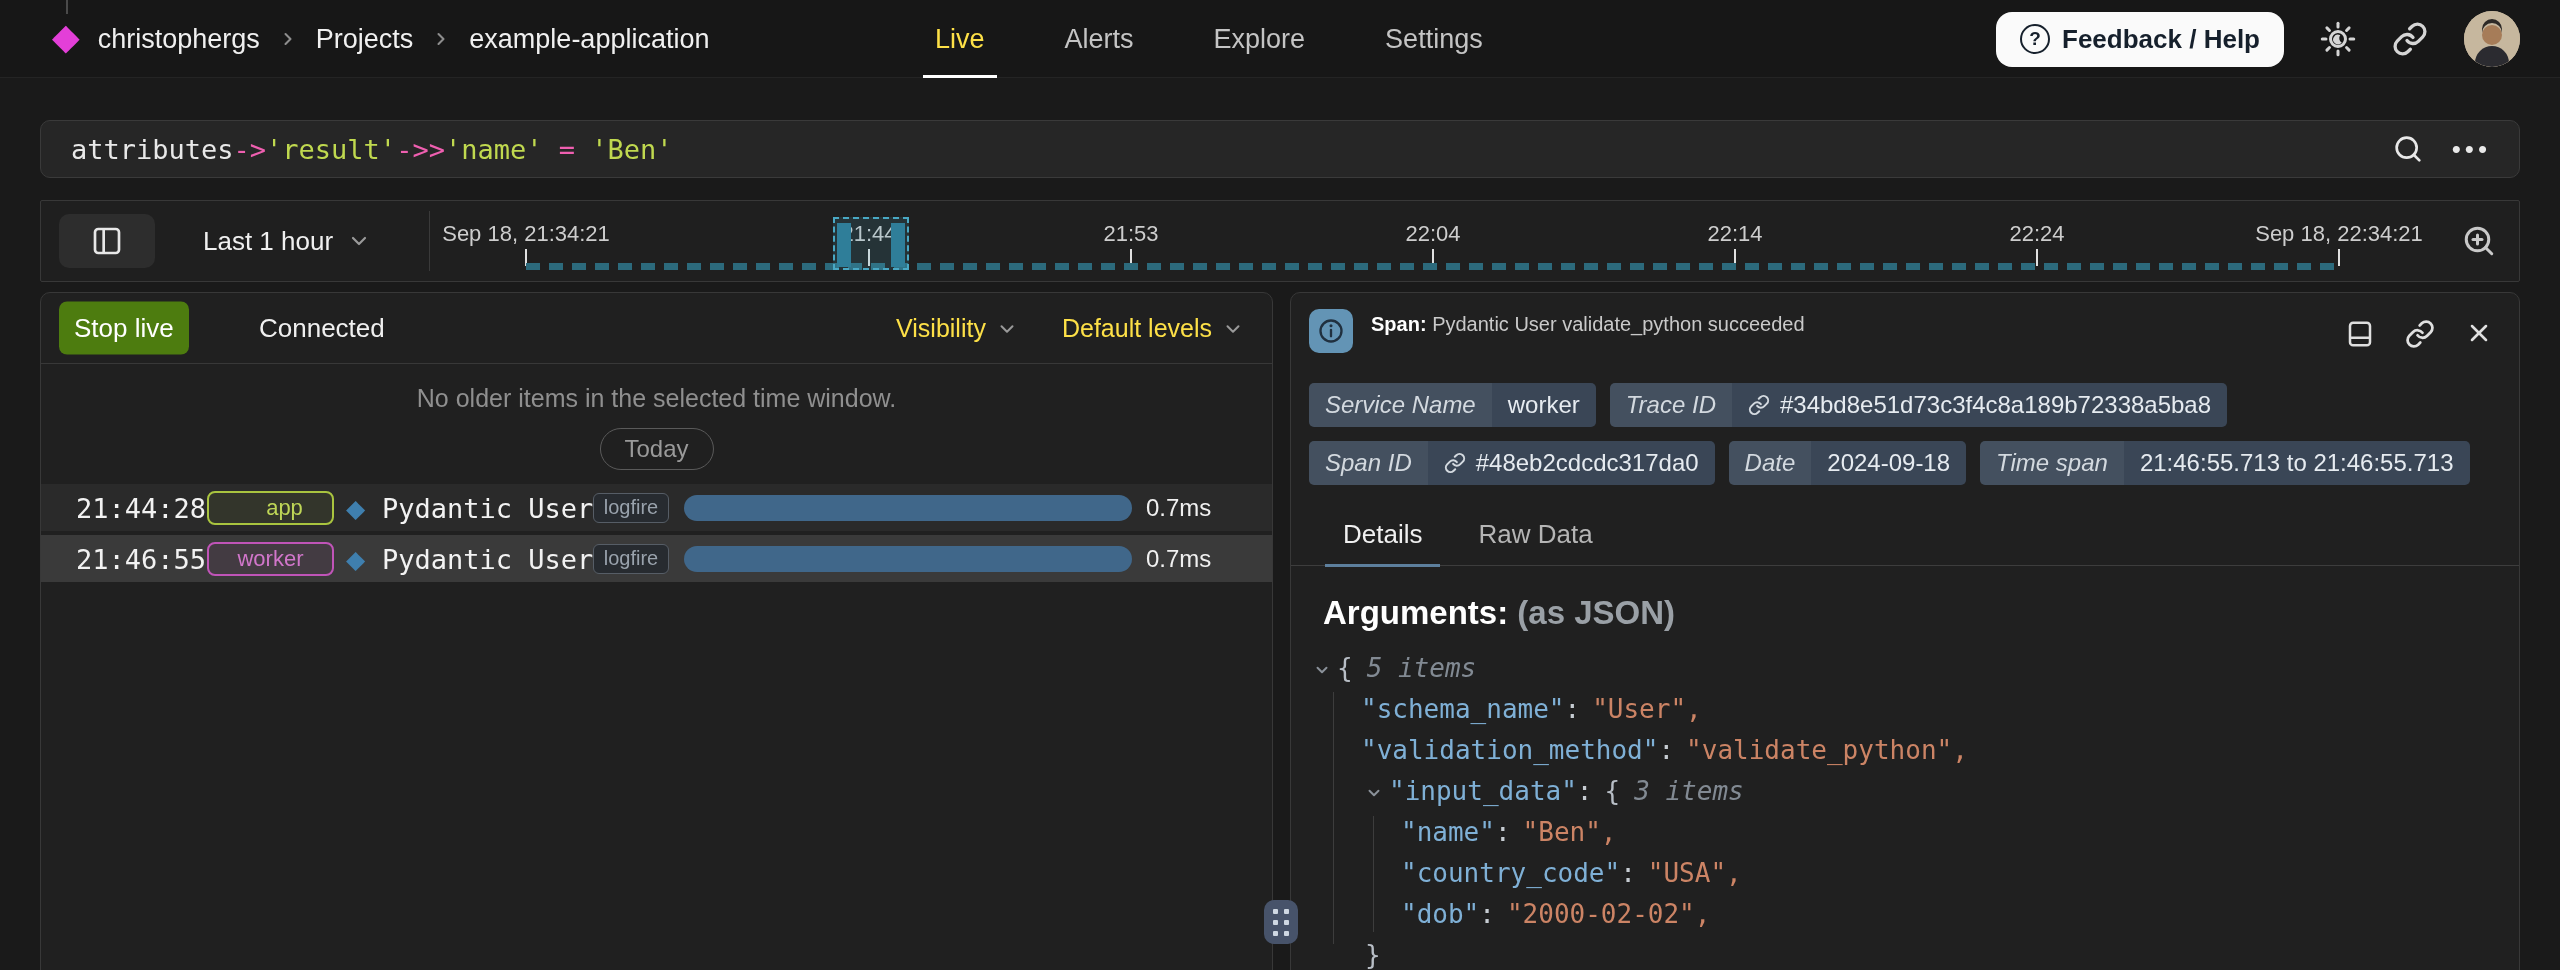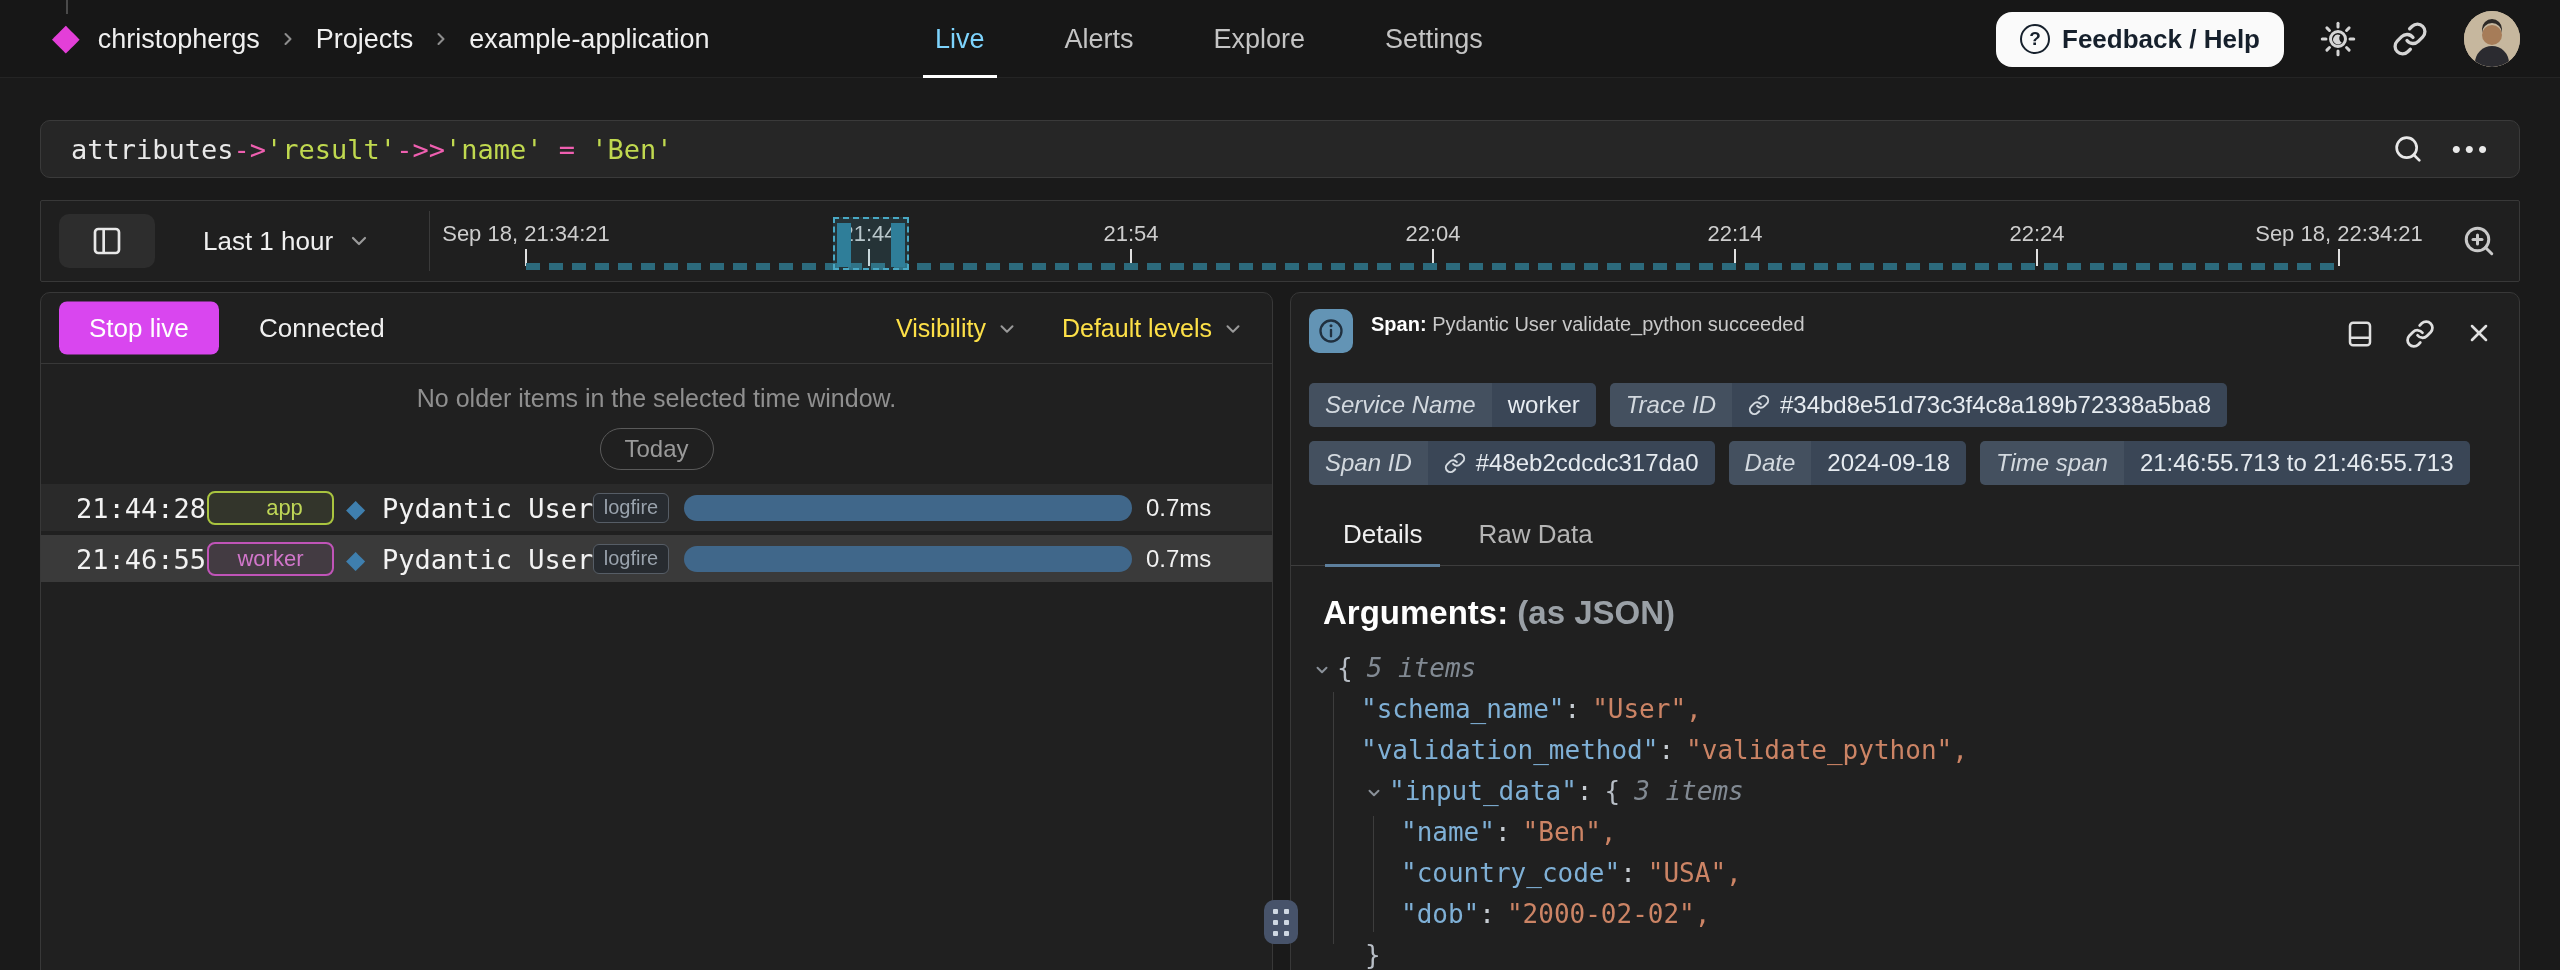--- a/index.html
+++ b/index.html
@@ -14,21 +14,21 @@
   
   .navbar { position:absolute; left:0; top:0; width:2560px; height:78px;
     background:#171717; border-bottom:1px solid #242424; }
   .nav-left { position:absolute; left:52px; top:0; height:78px; display:flex; align-items:center; gap:18px; }
   .logo-diamond { font-size:36px; color:#e33fd8; line-height:1; transform:translateY(-2px); }
   .logo-tick { position:absolute; left:66px; top:0; width:2px; height:14px; background:#4a4a4a; }
   .crumb { font-size:27px; color:#f0f0f0; }
   .crumb-sep { color:#8d8d8d; }
   .nav-tabs { position:absolute; left:935px; top:0; height:78px; display:flex; gap:80px; align-items:center; }
   .nav-tab { position:relative; height:78px; display:flex; align-items:center; font-size:27px; color:#c4c4c4; cursor:pointer; }
-  .nav-tab.active { color:#7dd3fc; }
+  .nav-tab.active { color:#fde047; }
   .nav-tab.active::after { content:""; position:absolute; left:-12px; right:-12px; bottom:0; height:3px; background:#ffffff; }
   .nav-right { position:absolute; right:40px; top:0; height:78px; display:flex; align-items:center; gap:36px; }
   .feedback-pill { display:flex; align-items:center; gap:12px; background:#fafafa; color:#16202c;
     border-radius:16px; padding:12px 24px; font-size:26px; font-weight:600; }
   .q-circle { width:30px; height:30px; border:2.5px solid #16202c; border-radius:50%;
     display:flex; align-items:center; justify-content:center; font-size:19px; font-weight:700; }
   .icon-btn { color:#d5d5d5; }
   .avatar { width:56px; height:56px; border-radius:50%; overflow:hidden; background:#c6b79e; }
 
   
@@ -60,21 +60,21 @@
     border:2px dashed #49a8c4; background:rgba(73,168,196,0.15); }
   .sel-bar { position:absolute; bottom:1px; width:14px; height:44px; background:#2f7e99; }
   .sel-bar.b1 { left:2px; } .sel-bar.b2 { right:2px; }
   .tl-zoom { position:absolute; right:22px; top:50%; transform:translateY(-50%); color:#c9c9c9; }
 
   
   .left-panel { position:absolute; left:40px; top:292px; width:1233px; height:700px;
     background:#202020; border:1px solid #383838; border-radius:10px; }
   .lp-header { position:relative; height:71px; border-bottom:1px solid #383838; }
   .stop-btn { position:absolute; left:18px; top:50%; transform:translateY(-50%);
-    background:#d946ef; color:#ffffff; font-size:26px; border:none; border-radius:8px; padding:11px 30px; }
+    background:#4d7c0f; color:#ffffff; font-size:26px; border:none; border-radius:8px; padding:11px 15px; }
   .conn-status { position:absolute; left:218px; top:50%; transform:translateY(-50%); font-size:26px; color:#f0f0f0; }
   .lp-controls { position:absolute; right:28px; top:0; height:71px; display:flex; align-items:center; gap:44px; }
   .lp-ctl { display:flex; align-items:center; gap:10px; font-size:25px; color:#fde047; }
   .empty-area { position:relative; height:120px; }
   .empty-msg { position:absolute; left:0; right:0; top:20px; text-align:center; font-size:25px; color:#8f8f8f; }
   .today-chip { position:absolute; left:50%; transform:translateX(-50%); top:64px;
     border:1.5px solid #5a5a5a; border-radius:22px; padding:6px 24px; font-size:24px; color:#9a9a9a; background:transparent; }
   .live-row { position:relative; height:47px; background:#2a2a2a; margin-bottom:4px; }
   .live-row.selected { background:#3a3a3a; }
   .lr-time { position:absolute; left:35px; top:50%; transform:translateY(-50%);
@@ -241,21 +241,21 @@
     <div class="track">
       <div class="tick" style="left:485px">
           <span class="tick-label">Sep 18, 21:34:21</span>
           <span class="tick-mark"></span>
         </div>
       <div class="tick" style="left:828px">
           <span class="tick-label">21:44</span>
           <span class="tick-mark"></span>
         </div>
       <div class="tick" style="left:1090px">
-          <span class="tick-label">21:54</span>
+          <span class="tick-label">21:53</span>
           <span class="tick-mark"></span>
         </div>
       <div class="tick" style="left:1392px">
           <span class="tick-label">22:04</span>
           <span class="tick-mark"></span>
         </div>
       <div class="tick" style="left:1694px">
           <span class="tick-label">22:14</span>
           <span class="tick-mark"></span>
         </div>

